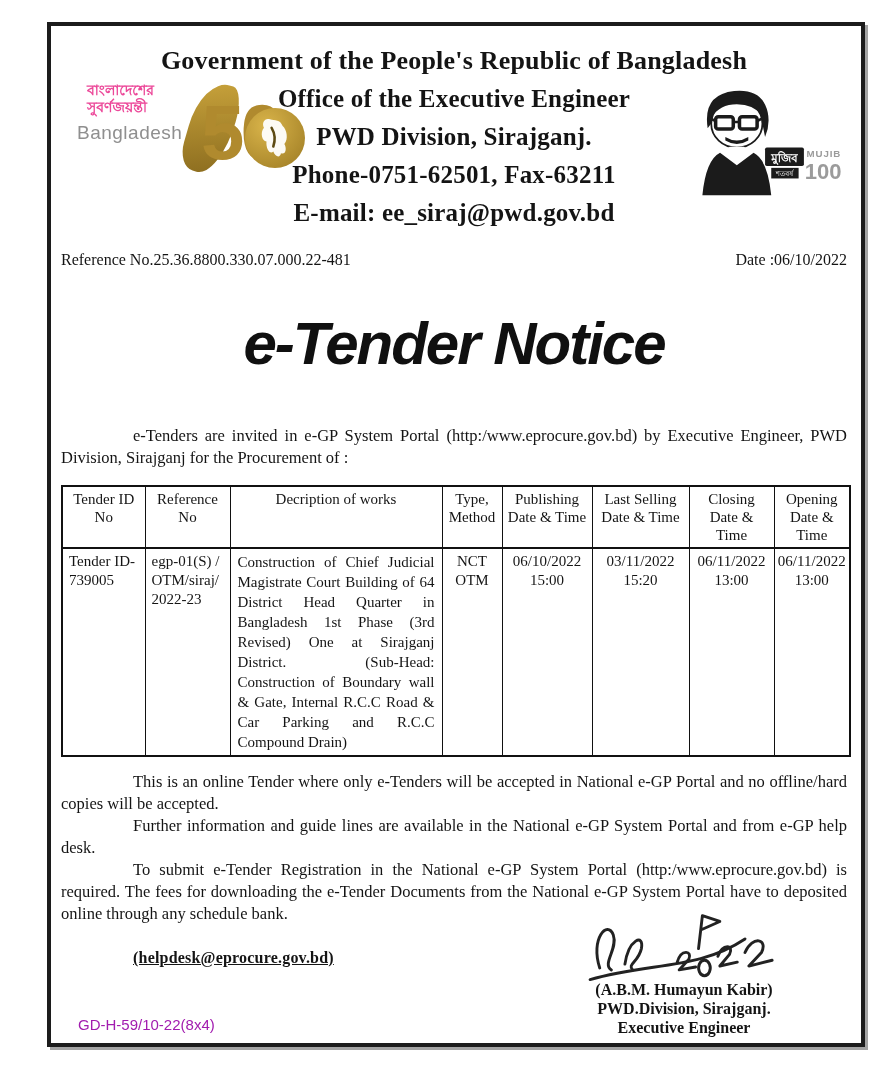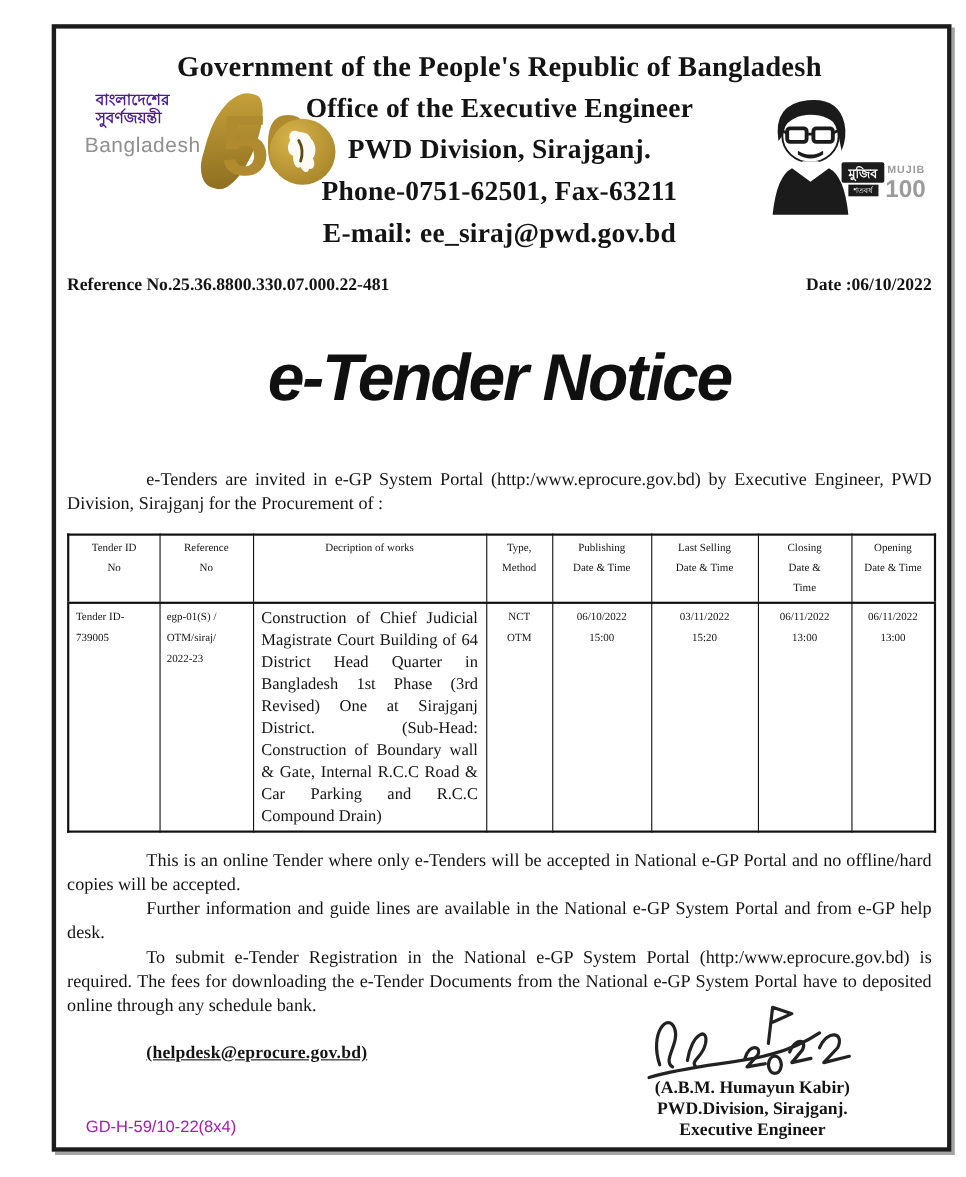--- a/index.html
+++ b/index.html
@@ -10,60 +10,60 @@
           background:#fff; border:4px solid #1c1c1c; box-shadow:3px 3px 0 rgba(90,90,90,.55);
           padding:0 14px 0 10px; overflow:hidden; }
 
   
   .letterhead { position:relative; height:206px; padding-top:16px; text-align:center; }
   .org-line { font-weight:bold; font-size:25px; line-height:38px; letter-spacing:.2px; }
   .org-line:first-child { font-size:26px; }
 
   
   .bd50 { position:absolute; left:14px; top:56px; width:178px; height:150px; text-align:left; }
-  .bd50 .bn { color:#4c1d95; font-size:14px; line-height:17px; font-weight:bold; padding-left:12px;
+  .bd50 .bn { color:#ec4899; font-size:14px; line-height:17px; font-weight:bold; padding-left:12px;
               font-family:"Liberation Sans", sans-serif; }
   .bd50 .en { color:#8f8f8f; font-size:19px; margin-top:6px; padding-left:2px;
               font-family:"Liberation Sans", sans-serif; letter-spacing:.5px; }
   .fifty { position:absolute; left:126px; top:4px; width:120px; height:110px; }
   .fifty::before { content:""; position:absolute; left:-12px; top:-4px; width:44px; height:92px;
                    background:linear-gradient(160deg,#caa43c,#8a6b1e); z-index:0;
                    border-radius:70% 30% 60% 40% / 60% 40% 70% 30%; transform:rotate(16deg); }
   .fifty-text { position:relative; z-index:1; font-family:"Liberation Sans", sans-serif;
                 font-weight:bold; font-size:78px; line-height:92px; letter-spacing:-4px;
                 color:#b08a2e; }
   .zero-disc { position:absolute; z-index:2; left:44px; top:22px; width:60px; height:60px;
                border-radius:50%; background:radial-gradient(circle at 35% 30%,#d9b44a,#9c7a22);
                display:flex; align-items:center; justify-content:center; }
 
   
   .mujib { position:absolute; right:4px; top:58px; width:170px; height:118px; }
 
   
   .ref-row { display:flex; justify-content:space-between; margin-top:18px; font-size:16px;
-             font-weight:bold; line-height:20px;align-items:flex-end; }
+             font-weight:normal; line-height:20px;align-items:flex-end; }
 
   
   .notice-title { margin-top:34px; text-align:center; font-family:"Liberation Sans", sans-serif;
                   font-weight:bold; font-size:60px; line-height:80px; letter-spacing:-2px;
                   color:#101010;font-style:italic; }
 
   
   .intro { margin-top:41px; font-size:16.5px; line-height:22px; text-align:justify;
            text-indent:72px; }
   .paras { margin-top:14px; }
   .para  { font-size:16.5px; line-height:22px; text-align:justify; text-indent:72px; }
   .helpdesk { margin-top:24px; margin-left:72px; font-size:16px; text-decoration:underline;
               font-weight:bold; letter-spacing:.2px; }
 
   
   table.tender { width:788px; margin-top:16px; border-collapse:collapse; table-layout:fixed;
                  border:2px solid #111; }
   table.tender th, table.tender td { border:1px solid #111; vertical-align:top;
-                 white-space:pre-line; font-size:10px; line-height:18px; padding:3px 1px; }
+                 white-space:pre-line; font-size:15px; line-height:18px; padding:3px 1px; }
   table.tender thead tr { border-bottom:2px solid #111; }
   table.tender th { font-weight:normal; text-align:center; }
   table.tender tbody tr { height:192px; }
   table.tender td { text-align:center; line-height:19px; }
   table.tender td.c0, table.tender td.c1 { text-align:left; padding-left:6px; }
   table.tender td.c2 { text-align:justify; padding:3px 7px; font-size:15px; line-height:20px;
                        white-space:normal; }
 
   
   .sig { position:absolute; right:52px; bottom:6px; width:250px; text-align:center; }

